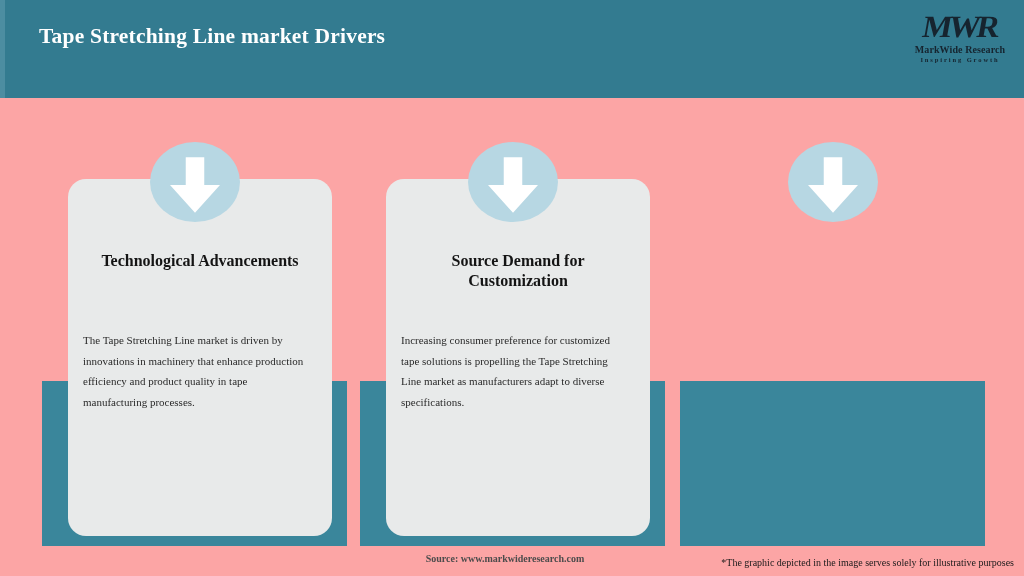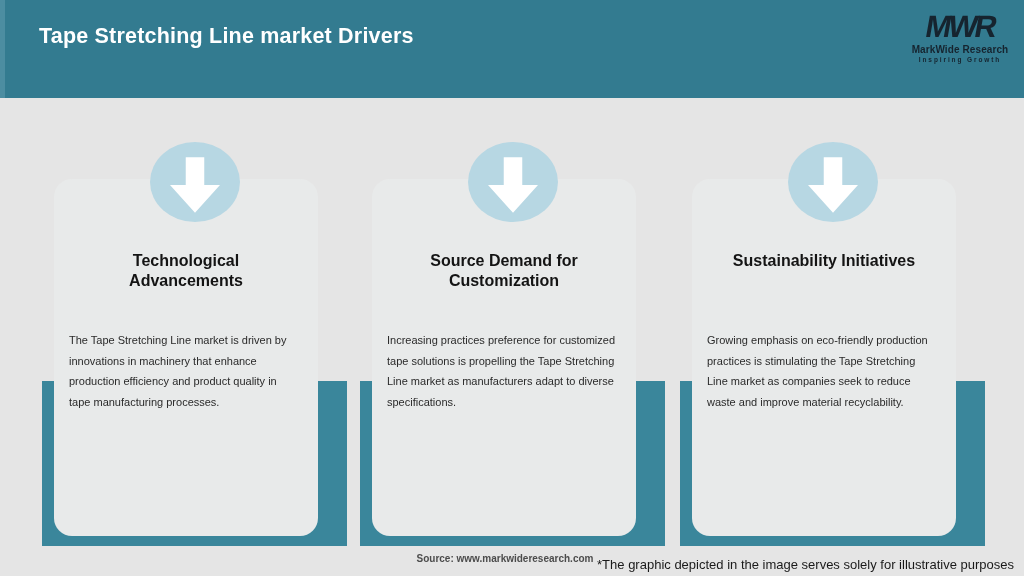--- a/index.html
+++ b/index.html
@@ -1,23 +1,23 @@
 <!DOCTYPE html>
 <html><head>
 <meta charset="utf-8">
 <style>
   * { margin: 0; padding: 0; box-sizing: border-box; }
   html, body { background: #ffffff; }
   .stage {
     position: relative;
     width: 1024px;
     height: 576px;
-    background: #e5e5e5;
+    background: #fca5a5;
     overflow: hidden;
-    font-family: Liberation Sans, sans-serif;
+    font-family: Liberation Serif, serif;
   }
   
   .header {
     position: absolute;
     left: 0; top: 0;
     width: 1024px; height: 98px;
     background: #337b90;
     border-left: 5px solid #4c8da1;
   }
   .page-title {
@@ -68,21 +68,21 @@
   .col.c2 { left: 360px; }
   .col.c3 { left: 680px; }
   .shadow {
     position: absolute;
     left: 0; top: 241px;
     width: 305px; height: 165px;
     background: #3a869b;
   }
   .card {
     position: absolute;
-    left: 12px; top: 39px;
+    left: 26px; top: 39px;
     width: 264px; height: 357px;
     background: #e8eaea;
     border-radius: 18px;
   }
   .circle {
     position: absolute;
     left: 50%; top: 2px;
     transform: translateX(-50%);
     width: 90px; height: 80px;
     border-radius: 50%;
@@ -115,21 +115,21 @@
     left: 345px; top: 553px;
     width: 320px;
     text-align: center;
     font-size: 10px;
     font-weight: bold;
     color: #4c4c4c;
   }
   .disclaimer {
     position: absolute;
     right: 10px; top: 557px;
-    font-size: 13px;
+    font-size: 10px;
     color: #1a1a1a;
   }
 </style>
 </head>
 <body>
 
 <div class="stage">
 
   <div class="header">
     <div class="page-title">Tape Stretching Line market Drivers</div>
@@ -150,35 +150,31 @@
       <svg viewBox="0 0 54 60" xmlns="http://www.w3.org/2000/svg">
         <path d="M17 0 h20 v30 h17 L27 60 0 30 h17 z" fill="#ffffff"></path>
       </svg>
     </div>
   </div>
 
   <div class="col c2">
     <div class="shadow"></div>
     <div class="card">
       <div class="card-title">Source Demand for Customization</div>
-      <div class="card-body">Increasing practices preference for customized tape solutions is propelling the Tape Stretching Line market as manufacturers adapt to diverse specifications.</div>
+      <div class="card-body">Increasing consumer preference for customized tape solutions is propelling the Tape Stretching Line market as manufacturers adapt to diverse specifications.</div>
     </div>
     <div class="circle">
       <svg viewBox="0 0 54 60" xmlns="http://www.w3.org/2000/svg">
         <path d="M17 0 h20 v30 h17 L27 60 0 30 h17 z" fill="#ffffff"></path>
       </svg>
     </div>
   </div>
 
   <div class="col c3">
     <div class="shadow"></div>
-    <div class="card">
-      <div class="card-title">Sustainability Initiatives</div>
-      <div class="card-body">Growing emphasis on eco-friendly production practices is stimulating the Tape Stretching Line market as companies seek to reduce waste and improve material recyclability.</div>
-    </div>
     <div class="circle">
       <svg viewBox="0 0 54 60" xmlns="http://www.w3.org/2000/svg">
         <path d="M17 0 h20 v30 h17 L27 60 0 30 h17 z" fill="#ffffff"></path>
       </svg>
     </div>
   </div>
 
   <div class="source">Source: www.markwideresearch.com</div>
   <div class="disclaimer">*The graphic depicted in the image serves solely for illustrative purposes</div>
 

